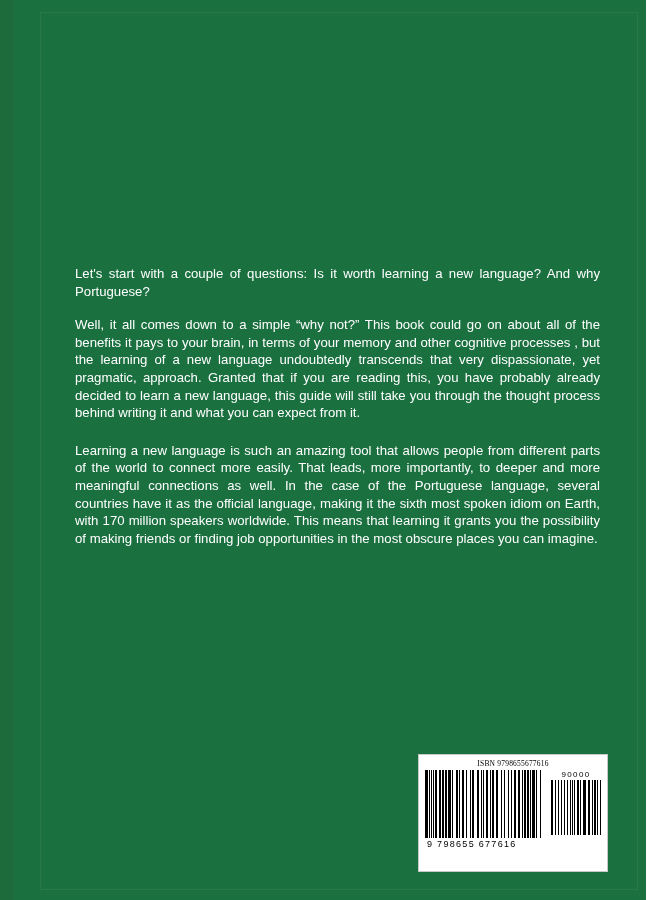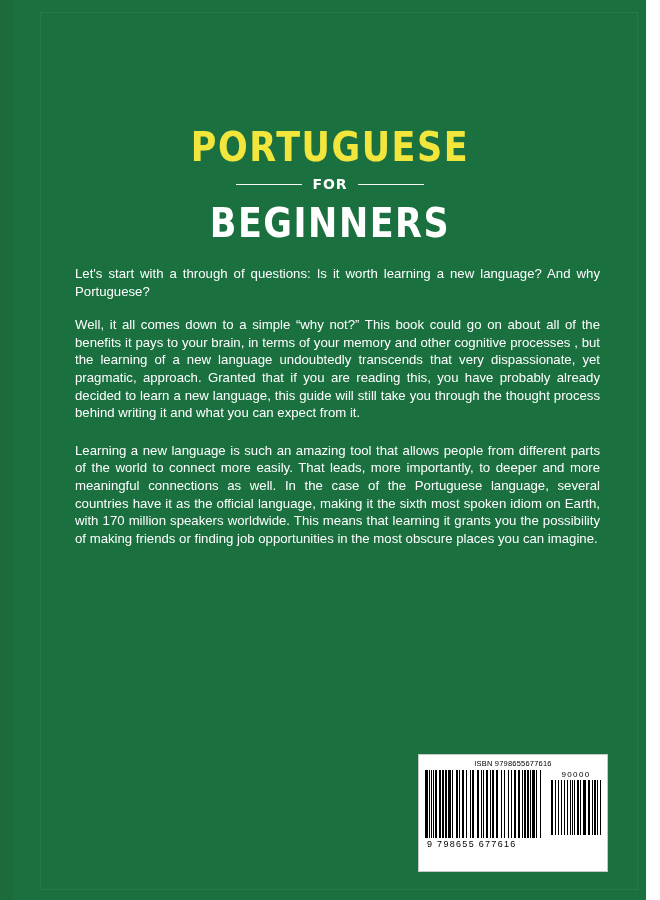--- a/index.html
+++ b/index.html
@@ -120,21 +120,21 @@
     left: 404px;
     top: 754px;
     width: 190px;
     height: 118px;
     background: #ffffff;
     border: 1px solid #c8c8c8;
     box-sizing: border-box;
     padding: 4px 6px 3px 6px;
   }
   .isbn-text {
-    font-family: Liberation Sans, sans-serif;
+    font-family: Liberation Serif, serif;
     font-size: 7.5px;
     color: #000000;
     text-align: center;
     letter-spacing: 0.2px;
     margin-bottom: 2px;
   }
   .barcode-row {
     display: flex;
     align-items: flex-start;
     justify-content: space-between;
@@ -179,32 +179,23 @@
 <body>
 
 <div class="page">
 
   <div class="spine"></div>
 
   <div class="cover">
 
     <div class="inner-frame"></div>
 
-    <div class="title-block">
-      <div class="title-main">PORTUGUESE</div>
-      <div class="title-for-row">
-        <div class="rule"></div>
-        <div class="title-for">FOR</div>
-        <div class="rule"></div>
-      </div>
-      <div class="title-sub">BEGINNERS</div>
-    </div>
 
     <div class="body-copy">
-      <p>Let's start with a through of questions: Is it worth learning a new language? And why Portuguese?</p>
+      <p>Let's start with a couple of questions: Is it worth learning a new language? And why Portuguese?</p>
       <p>Well, it all comes down to a simple “why not?” This book could go on about all of the benefits it pays to your brain, in terms of your memory and other cognitive processes , but the learning of a new language undoubtedly transcends that very dispassionate, yet pragmatic, approach. Granted that if you are reading this, you have probably already decided to learn a new language, this guide will still take you through the thought process behind writing it and what you can expect from it.</p>
       <p>Learning a new language is such an amazing tool that allows people from different parts of the world to connect more easily. That leads, more importantly, to deeper and more meaningful connections as well. In the case of the Portuguese language, several countries have it as the official language, making it the sixth most spoken idiom on Earth, with 170 million speakers worldwide. This means that learning it grants you the possibility of making friends or finding job opportunities in the most obscure places you can imagine.</p>
     </div>
 
     <div class="barcode-box">
       <div class="isbn-text">ISBN 9798655677616</div>
       <div class="barcode-row">
         <div class="bars main-bars" id="main-bars">
             <span style="width: 3px; height: 68px; background: rgb(0, 0, 0);"></span>
             <span style="width: 1px; height: 68px; background: transparent;"></span>

